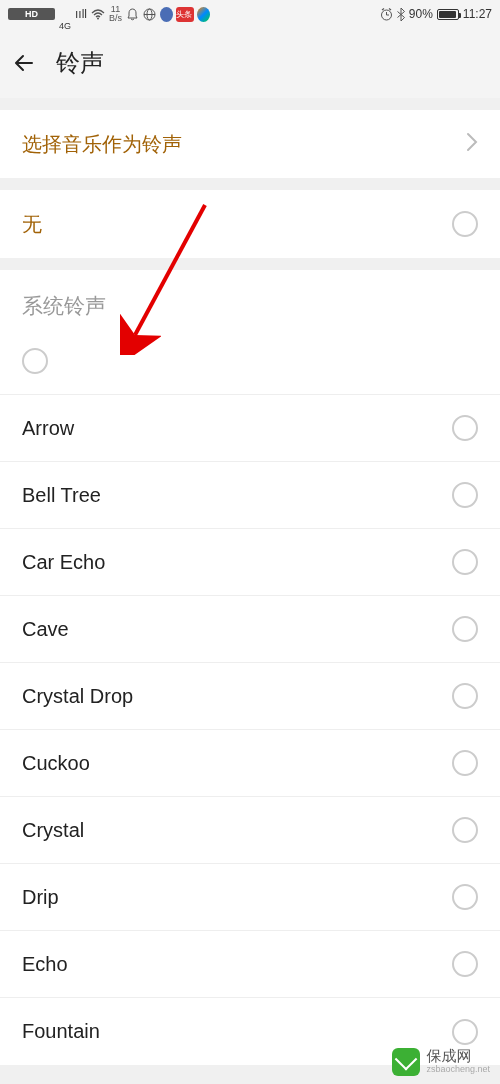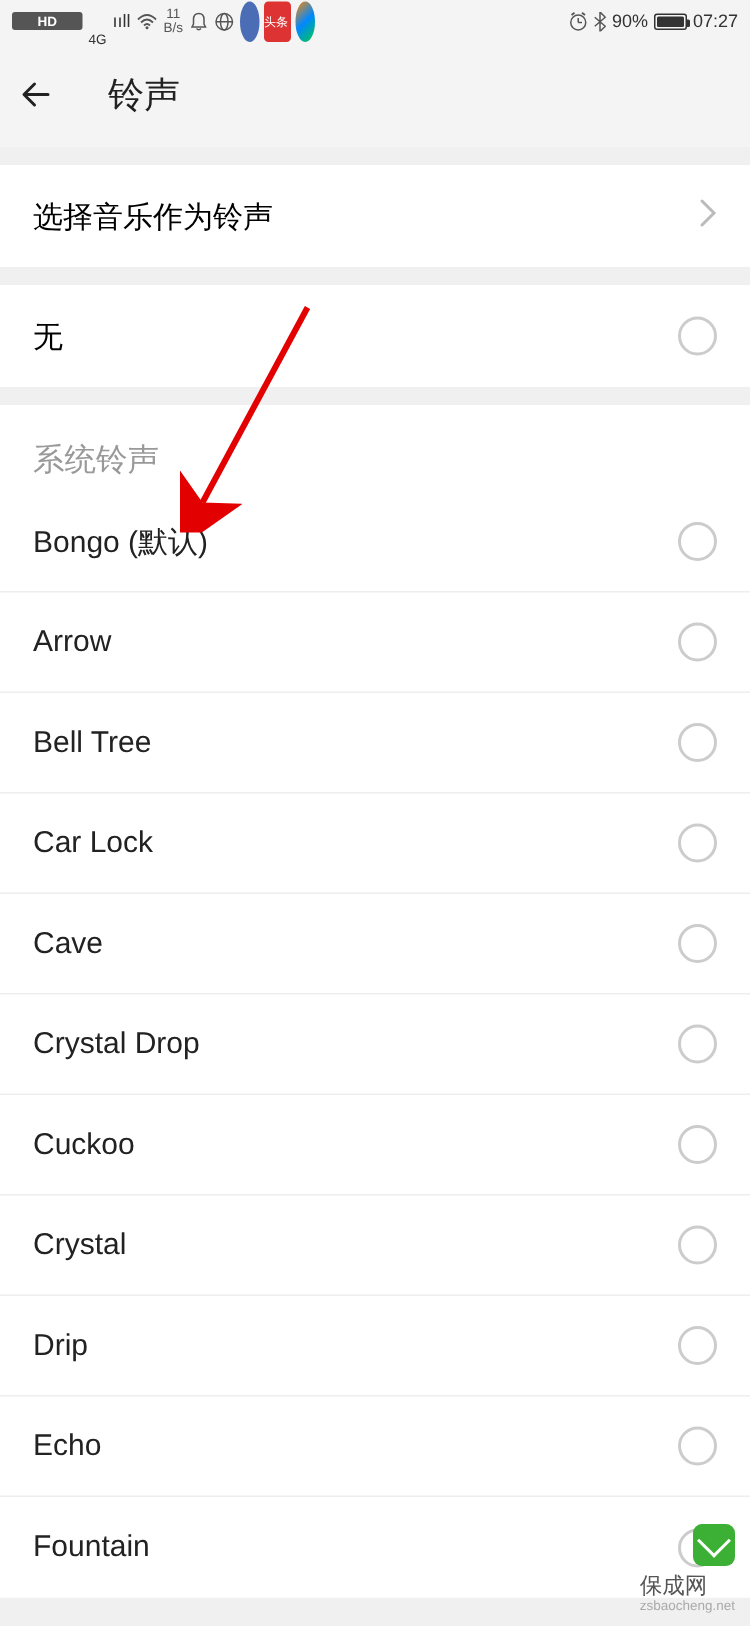--- a/index.html
+++ b/index.html
@@ -72,21 +72,21 @@
       width: 88%;
       background: #333;
       border-radius: 1px;
     }
     .header {
       height: 70px;
       background: #f4f4f4;
       display: flex;
       align-items: center;
       padding: 0 10px;
-      gap: 32px;
+      gap: 16px;
     }
     .back-arrow {
       width: 30px;
       height: 30px;
       display: flex;
       align-items: center;
       justify-content: center;
     }
     .header-title {
       font-size: 24px;
@@ -98,21 +98,21 @@
     .row {
       display: flex;
       align-items: center;
       justify-content: space-between;
       padding: 0 22px;
       height: 68px;
       background: #fff;
     }
     .row-label {
       font-size: 20px;
-      color: #000000;
+      color: #a16207;
     }
     .chevron {
       color: #bbb;
     }
     .gap {
       height: 12px;
       background: #f0f0f0;
     }
     .section-title {
       padding: 22px 22px 8px;
@@ -148,25 +148,24 @@
       position: absolute;
       top: 195px;
       left: 120px;
       pointer-events: none;
     }
     .watermark {
       position: absolute;
       bottom: 8px;
       right: 10px;
       display: flex;
-      align-items: flex-end;
+      align-items: flex-start;
       gap: 6px;
       font-size: 15px;
       color: #888;
-      flex-direction: column;
     }
     .watermark-box {
       width: 28px;
       height: 28px;
       background: #3cb034;
       border-radius: 6px;
       position: relative;
       display: flex;
       align-items: center;
       justify-content: center;
@@ -193,21 +192,21 @@
     .watermark-sub {
       color: #aaa;
       font-size: 9px;
     }
     .small-icons {
       display: flex;
       gap: 3px;
     }
     .dot-icon {
       width: 13px;
-      height: 27px;
+      height: 15px;
       border-radius: 50%;
       display: inline-block;
     }
   </style>
 </head>
 <body>
 
 <div class="status-bar">
   <div class="status-left">
     <span class="hd-badge">HD</span>
@@ -254,21 +253,21 @@
     </span>
     <span>
       <svg width="8" height="13" viewBox="0 0 8 13">
           <path d="M4 0 L4 13 L7.5 9.5 L0.5 3.5 M4 0 L7.5 3.5 L0.5 9.5" stroke="#555" stroke-width="1" fill="none"></path>
         </svg>
     </span>
     <span>90%</span>
     <span class="battery">
         <span class="battery-fill"></span>
       </span>
-    <span>07:27</span>
+    <span>11:27</span>
   </div>
 </div>
 
 <div class="header">
   <div class="back-arrow">
     <svg width="26" height="26" viewBox="0 0 26 26">
       <path d="M20 13 L5 13 M11 6 L4 13 L11 20" stroke="#222" stroke-width="2" fill="none" stroke-linecap="round" stroke-linejoin="round"></path>
     </svg>
   </div>
   <div class="header-title">铃声</div>
@@ -291,33 +290,32 @@
   <span class="row-label">无</span>
   <span class="radio"></span>
 </div>
 
 <div class="gap"></div>
 
 <div class="section">
   <div class="section-title">系统铃声</div>
   <div class="list">
     <div class="list-item">
-      <span class="item-label">Bongo (默认)</span>
       <span class="radio"></span>
     </div>
     <div class="list-item">
       <span class="item-label">Arrow</span>
       <span class="radio"></span>
     </div>
     <div class="list-item">
       <span class="item-label">Bell Tree</span>
       <span class="radio"></span>
     </div>
     <div class="list-item">
-      <span class="item-label">Car Lock</span>
+      <span class="item-label">Car Echo</span>
       <span class="radio"></span>
     </div>
     <div class="list-item">
       <span class="item-label">Cave</span>
       <span class="radio"></span>
     </div>
     <div class="list-item">
       <span class="item-label">Crystal Drop</span>
       <span class="radio"></span>
     </div>

